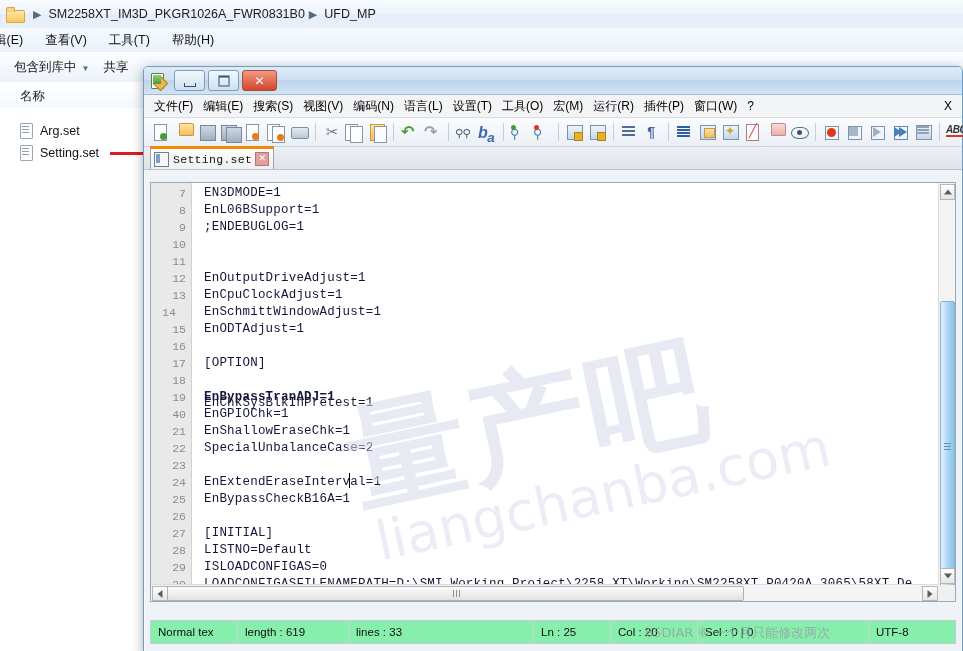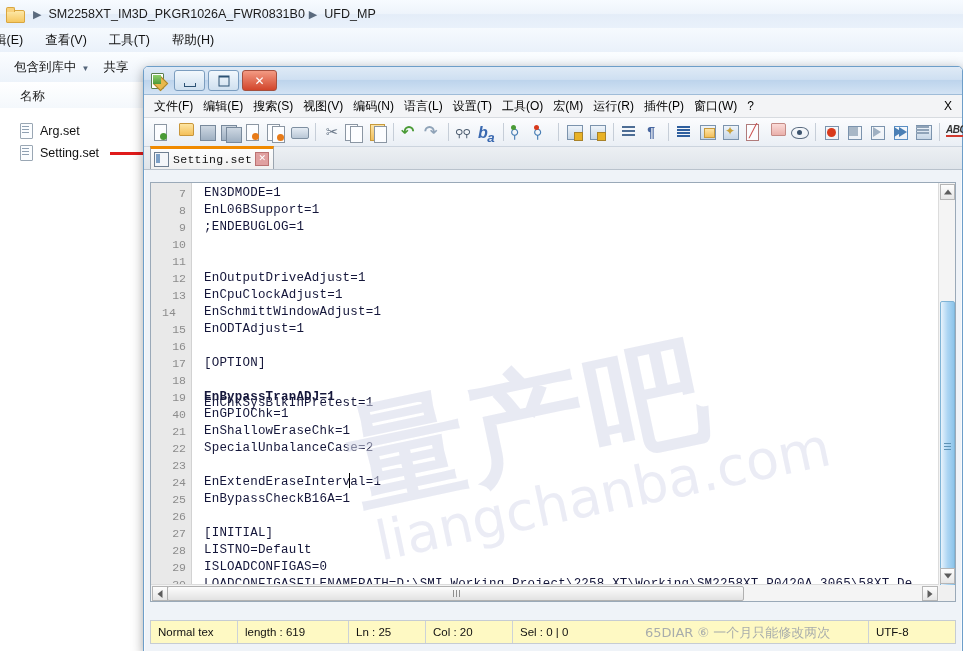--- a/index.html
+++ b/index.html
@@ -176,21 +176,21 @@
   .hscroll .lf i{border-right:5px solid #5c5c5c;}
   .hscroll .rt i{border-left:5px solid #5c5c5c;}
   .hthumb{position:absolute;top:1px;height:13px;background:linear-gradient(#fcfcfc,#e2e2e2);
     border:1px solid #b0b0b0;border-radius:2px;}
   .hthumb:after{content:"";position:absolute;top:3px;left:50%;margin-left:-3px;width:1px;height:7px;
     background:#8e8e8e;box-shadow:3px 0 0 0 #8e8e8e,6px 0 0 0 #8e8e8e;}
   .corner{position:absolute;right:0;bottom:0;width:16px;height:16px;background:#f0f0f0;}
 
   
   .npp-status{position:absolute;left:6px;right:6px;bottom:8px;height:22px;
-    background:#fef9c3;border:1px solid #c6ccd3;display:flex;align-items:center;}
+    background:#86efac;border:1px solid #c6ccd3;display:flex;align-items:center;}
   .st{font-size:11.5px;color:#111;padding:0 7px;height:100%;display:flex;align-items:center;
     border-right:1px solid #ccd2d8;white-space:nowrap;overflow:hidden;}
   .st.nb{border-right:none;}
   .st.flexgrow{flex:1;}
 
   #bottom-wm{position:absolute;left:645px;bottom:9px;font-size:13px;color:#9aa0a8;
     white-space:nowrap;pointer-events:none;opacity:.85;font-family:"DejaVu Sans",sans-serif;}
 </style>
 </head>
 <body>
@@ -502,20 +502,21 @@
       <div class="arrw rt">
           <i></i>
         </div>
     </div>
     <div class="corner"></div>
   </div>
 
   <div class="npp-status">
     <span class="st" style="width:72px;">Normal tex</span>
     <span class="st" style="width:96px;">length : 619</span>
+    <span class="st" style="width:170px;">lines : 33</span>
     <span class="st" style="width:62px;">Ln : 25</span>
     <span class="st" style="width:72px;">Col : 20</span>
     <span class="st flexgrow">Sel : 0 | 0</span>
     <span class="st nb" style="width:72px;">UTF-8</span>
   </div>
 </div>
 
 <div id="bottom-wm">65DIAR ⑥ 一个月只能修改两次</div>
 
 </body></html>

